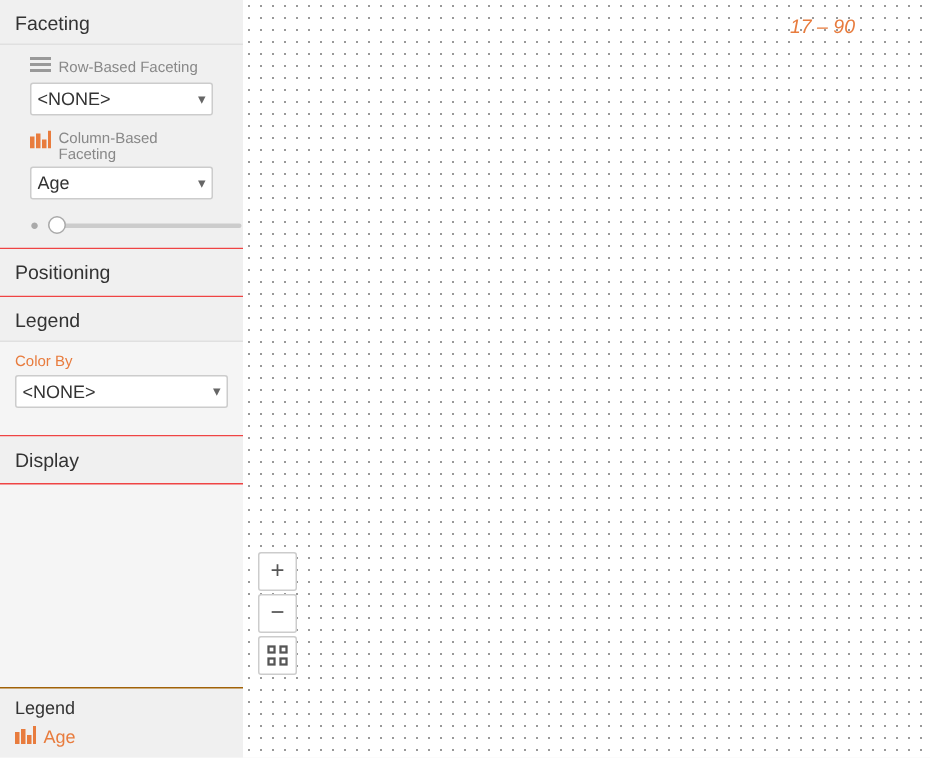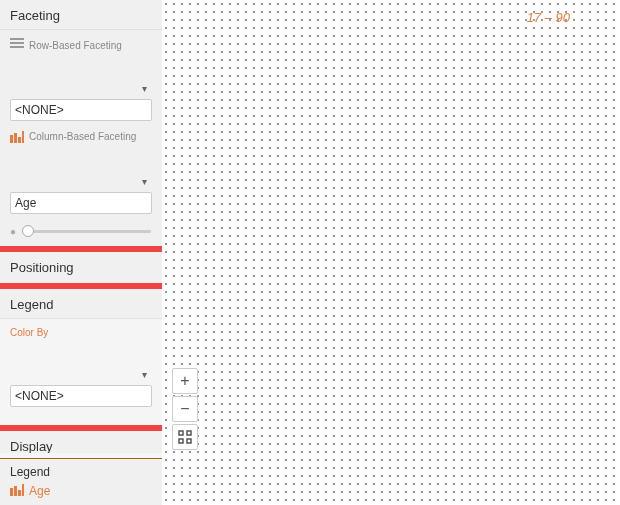--- a/index.html
+++ b/index.html
@@ -17,21 +17,21 @@
     .section-header {
       padding: 8px 10px 6px 10px;
       font-size: 13px;
       font-weight: 500;
       color: #333;
       background: #f0f0f0;
       border-bottom: 1px solid #e0e0e0;
     }
 
     .section-body {
-      padding: 8px 10px;
+      padding: 8px 20px;
       background: #f0f0f0;
     }
 
     .field-group {
       margin-bottom: 10px;
     }
 
     .field-label {
       font-size: 10px;
       color: #888;
@@ -61,21 +61,20 @@
       width: 100%;
       padding: 3px 20px 3px 4px;
       font-size: 12px;
       background: #fff;
       border: 1px solid #ccc;
       border-radius: 2px;
       appearance: none;
       -webkit-appearance: none;
       color: #333;
       cursor: pointer;
-      margin-top: 44px;
     }
 
     .select-chevron {
       position: absolute;
       right: 5px;
       top: 50%;
       transform: translateY(-50%);
       pointer-events: none;
       color: #666;
       font-size: 10px;
@@ -108,21 +107,21 @@
     }
 
     .slider-value {
       font-size: 12px;
       color: #333;
       min-width: 16px;
       text-align: right;
     }
 
     .collapsible-section {
-      border-bottom: 6px solid #ef4444;
+      border-bottom: 1px solid #ef4444;
     }
 
     .collapsible-header {
       padding: 8px 10px;
       font-size: 13px;
       font-weight: 500;
       color: #333;
       background: #f0f0f0;
       cursor: pointer;
       display: flex;

